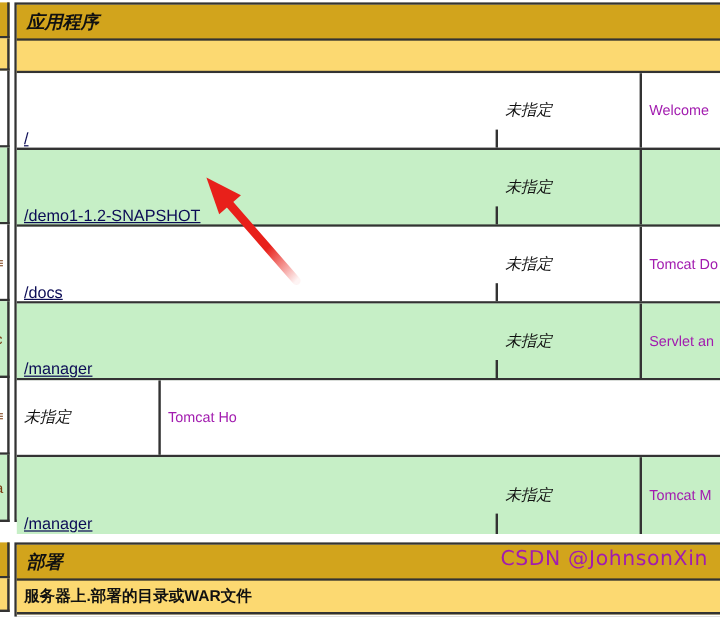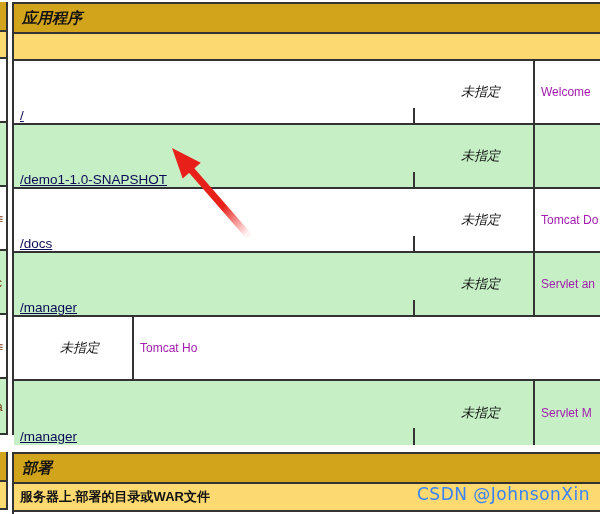--- a/index.html
+++ b/index.html
@@ -122,21 +122,20 @@
   .app-link {
     color: #0b0b55;
     text-decoration: underline;
     cursor: pointer;
     font-size: 13.5px;
   }
   .ver-text {
     font-style: italic;
     font-size: 13px;
     color: #111111;
-    margin-left: 40px;
   }
   .desc-text {
     font-size: 12px;
     color: #a21caf;
   }
 
   
   .deploy-sub {
     box-sizing: border-box;
     height: 28px;
@@ -153,23 +152,23 @@
   .deploy-body {
     box-sizing: border-box;
     background: #ffffff;
     height: 10px;
   }
 
   
   .watermark {
     position: absolute;
     right: 10px;
-    top: 484px;
+    top: 456px;
     font-size: 17px;
-    color: #3b82f6;
+    color: #a21caf;
     letter-spacing: 0.5px;
     pointer-events: none;
     font-family: "DejaVu Sans", sans-serif;
   }
 
   
   .arrow-overlay {
     position: absolute;
     left: 0;
     top: 0;
@@ -210,21 +209,21 @@
     <div class="data-cell c-ver">
       <span class="ver-text">未指定</span>
     </div>
     <div class="data-cell c-desc">
       <span class="desc-text">Welcome</span>
     </div>
   </div>
 
   <div class="data-row green">
     <div class="data-cell c-path">
-      <span class="app-link">/demo1-1.0-SNAPSHOT</span>
+      <span class="app-link">/demo1-1.2-SNAPSHOT</span>
     </div>
     <div class="data-cell c-ver">
       <span class="ver-text">未指定</span>
     </div>
     <div class="data-cell c-desc">
       <span class="desc-text"></span>
     </div>
   </div>
 
   <div class="data-row white">
@@ -261,21 +260,21 @@
   </div>
 
   <div class="data-row green">
     <div class="data-cell c-path">
       <span class="app-link">/manager</span>
     </div>
     <div class="data-cell c-ver">
       <span class="ver-text">未指定</span>
     </div>
     <div class="data-cell c-desc">
-      <span class="desc-text">Servlet M</span>
+      <span class="desc-text">Tomcat M</span>
     </div>
   </div>
 
 </div>
 
 <div class="panel" id="deploy-panel">
   <div class="panel-title">部署</div>
   <div class="deploy-sub">服务器上.部署的目录或WAR文件</div>
   <div class="deploy-body"></div>
 </div>

